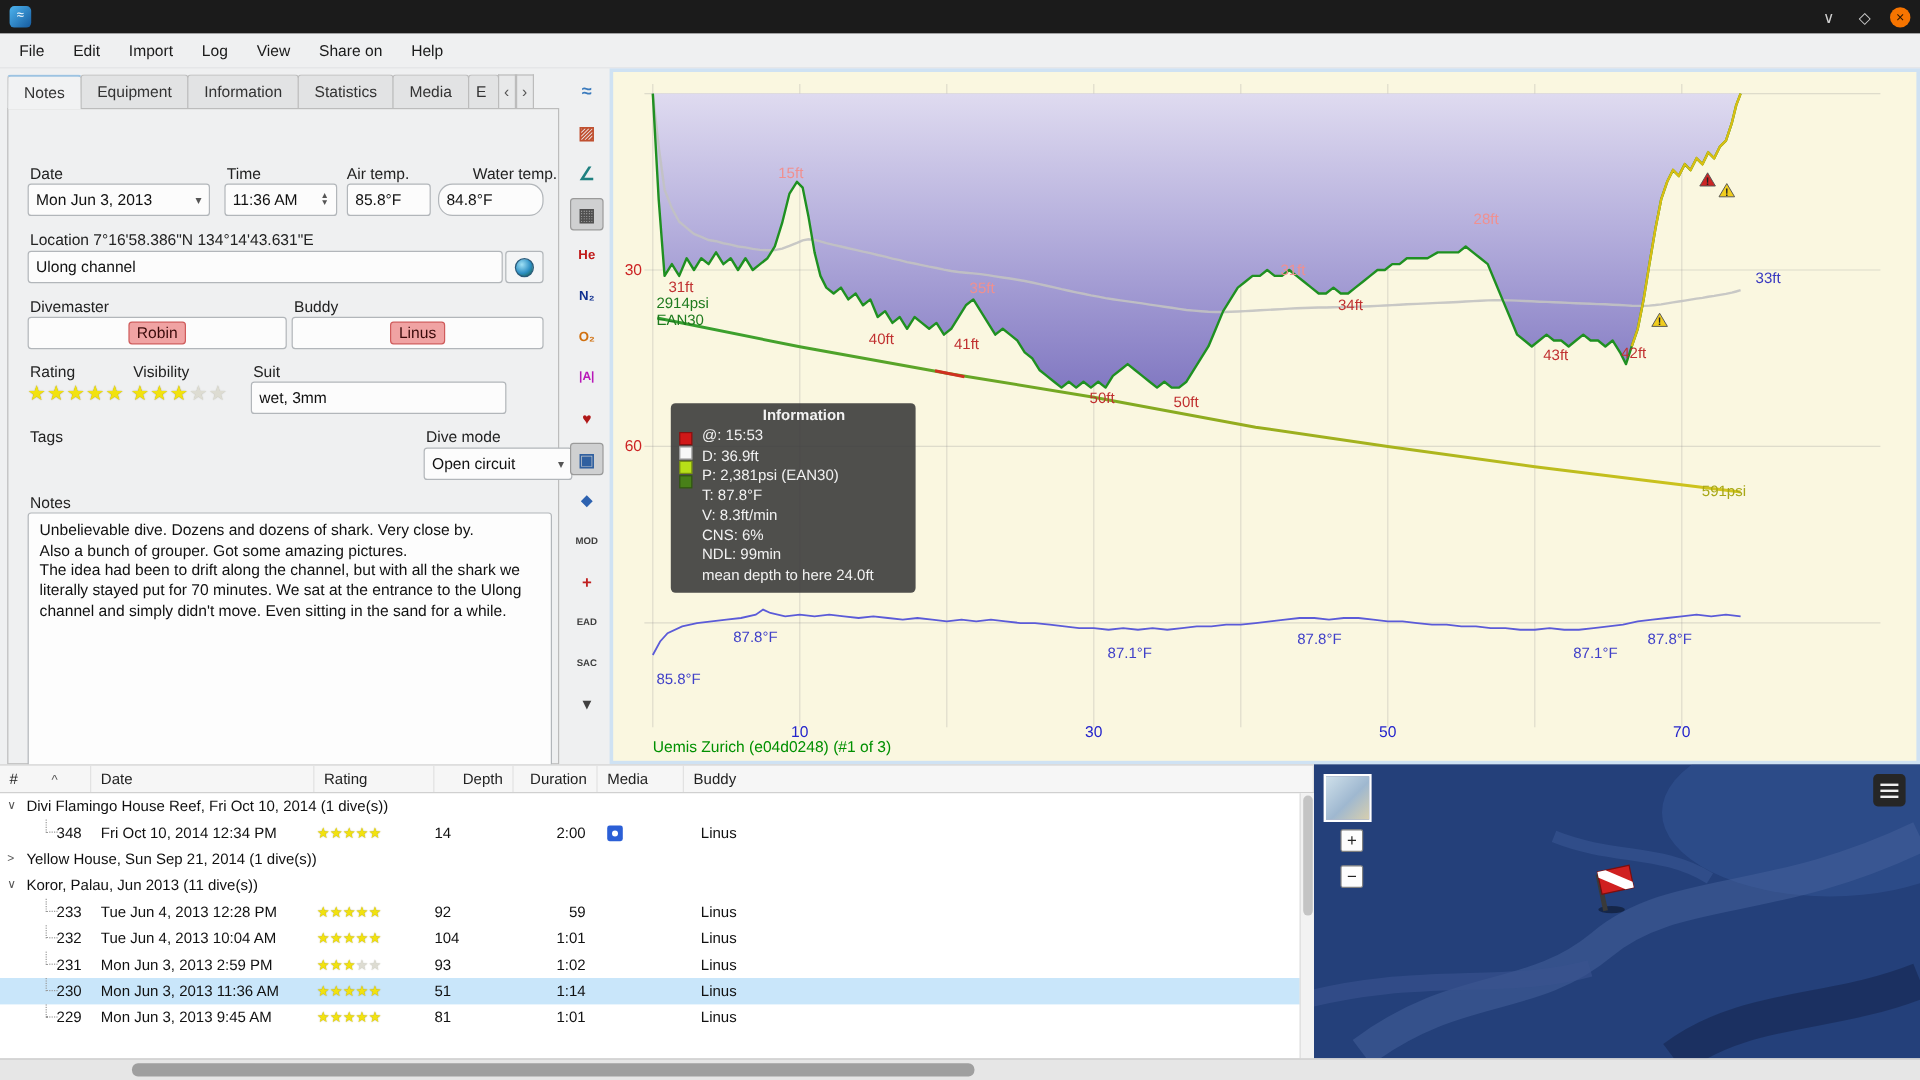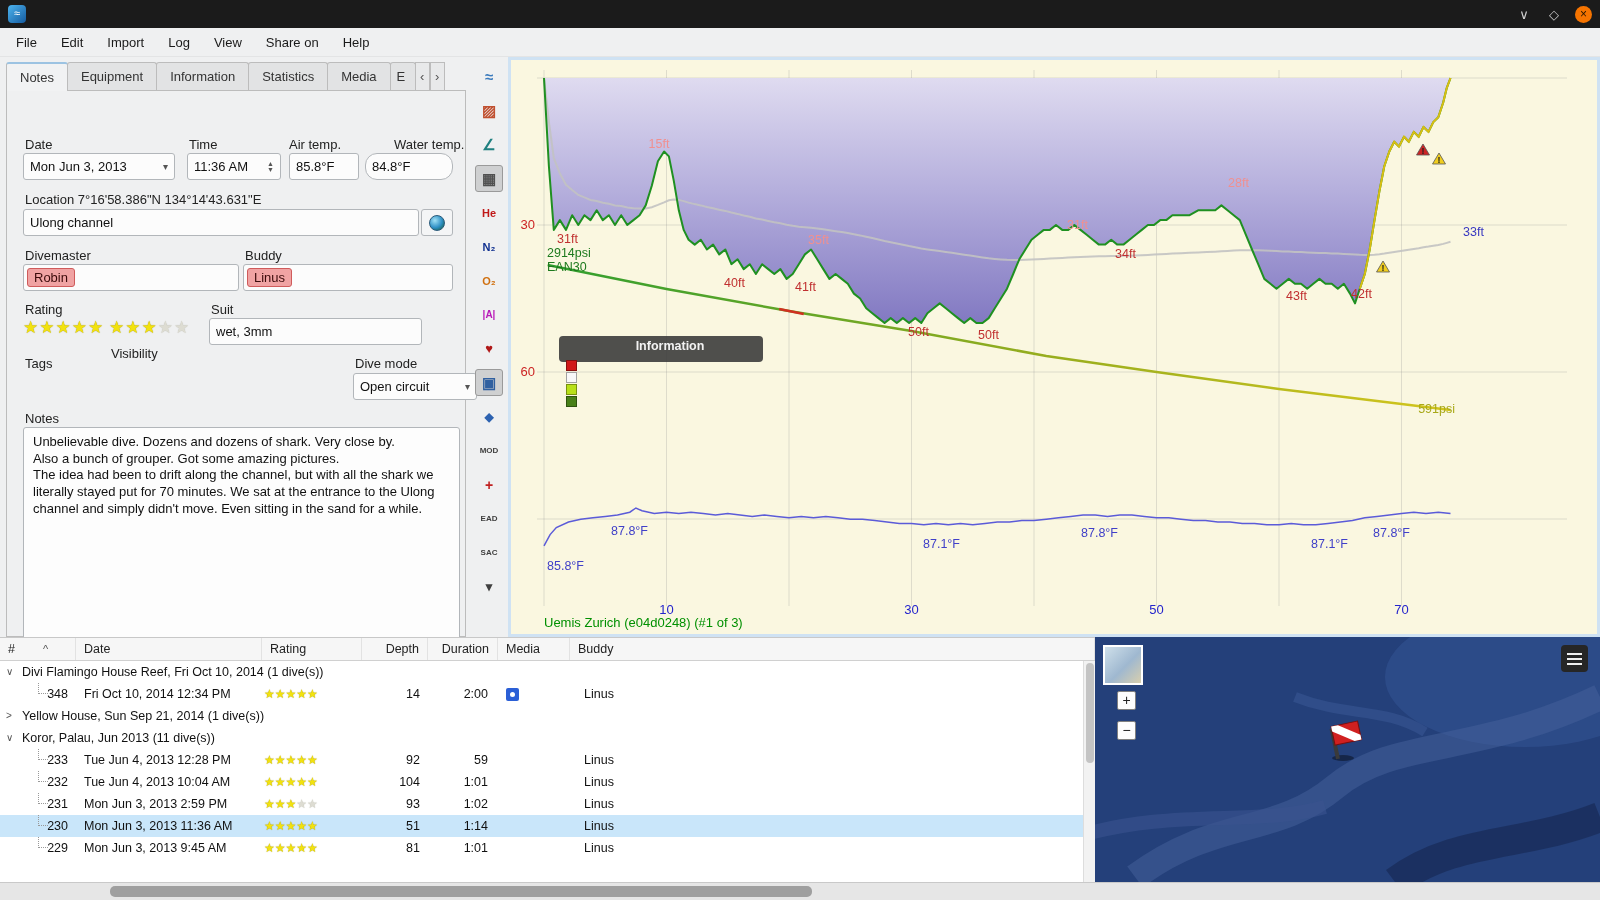--- a/index.html
+++ b/index.html
@@ -32,21 +32,21 @@
     border-bottom:none; background:#e8e9ea; }
   #pane-frame { position:absolute; left:6px; top:33px; width:460px; bottom:0; border:1px solid #bcbcbc; background:#eff0f1; }
   .flabel { position:absolute; font-size:13px; color:#222; white-space:nowrap; }
   .finput { position:absolute; border:1px solid #b2b6ba; border-radius:3px; background:#fcfcfc; font-size:13px;
     padding:0 6px; height:27px; font-family:inherit; color:#111; }
   input.finput { outline:none; }
   .combo { display:flex; align-items:center; justify-content:space-between; }
   .combo .arr { color:#555; font-size:10px; margin-left:4px; }
   .spin { display:flex; align-items:center; justify-content:space-between; }
   .spin .arrs { display:flex; flex-direction:column; font-size:7px; color:#555; line-height:6px; }
-  .tokenfield { display:flex; align-items:center; padding:0 3px; }
+  .tokenfield { display:flex; align-items:center; padding:0 3px;justify-content:center; }
   .token { background:#f0a3a3; border:1px solid #cf5b5b; border-radius:3px; padding:1px 6px; font-size:13px; color:#3a0a0a; }
   .stars { position:absolute; letter-spacing:1px; white-space:nowrap; }
   .star-f { color:#f2e20e; text-shadow:0 0 1px #8a7a00; }
   .star-e { color:#dddcd2; text-shadow:0 0 1px #b4b4aa; }
   #notes-box { position:absolute; left:16px; top:336px; width:437px; height:228px; background:#fdfdfd;
     border:1px solid #b2b6ba; border-radius:3px; padding:6px 9px; font-size:13px; line-height:1.28;
     white-space:pre-wrap; color:#111; overflow:hidden; }
   #globe-btn { position:absolute; left:414px; top:118px; width:32px; height:27px; border:1px solid #b2b6ba;
     border-radius:3px; background:#f4f5f6; display:flex; align-items:center; justify-content:center; }
   #globe-btn .globe { width:16px; height:16px; border-radius:50%;
@@ -76,21 +76,21 @@
   .w0{width:76px;} .w1{width:186px;} .w2{width:100px;} .w3{width:66px; text-align:right;}
   .w4{width:70px; text-align:right;} .w5{width:72px;} .w6{flex:1;}
   .dl-row { display:flex; height:22px; line-height:22px; position:relative; color:#111; white-space:nowrap; }
   .dl-row.selected { background:#c9e6fa; }
   .dl-row .chev { position:absolute; left:6px; top:0; color:#555; font-size:10px; }
   .trip-label { padding-left:22px; }
   .tree { position:absolute; left:38px; top:0; width:10px; height:11px; border-left:1px dotted #999; border-bottom:1px dotted #999; }
   .c-num { width:76px; display:flex; justify-content:flex-end; padding-right:8px; }
   .c-date { width:186px; padding-left:8px; }
   .c-rating { width:100px; padding-left:2px; font-size:12px; }
-  .c-depth { width:66px; text-align:right; padding-right:8px; }
+  .c-depth { width:66px; padding-right:8px; }
   .c-dur { width:70px; text-align:right; padding-right:10px; }
   .c-media { width:72px; display:flex; align-items:center; padding-left:8px; }
   .c-buddy { flex:1; padding-left:14px; }
   .media-ic { width:13px; height:13px; background:#2b5fd6; border-radius:2px; position:relative; }
   .media-ic::after { content:""; position:absolute; left:4px; top:4px; width:5px; height:5px; background:#fff; border-radius:50%; }
   #dl-vscroll { position:absolute; right:0; top:23px; width:12px; bottom:0; background:#f2f2f2; border-left:1px solid #ddd; }
   #dl-vthumb { position:absolute; left:2px; top:2px; width:8px; height:100px; background:#c4c4c4; border-radius:4px; }
   
   #map-panel { position:absolute; left:1095px; top:637px; width:505px; height:245px; background:#24407a; overflow:hidden; }
   #minimap { position:absolute; left:8px; top:8px; width:40px; height:40px; border:2px solid #fff;
@@ -168,21 +168,21 @@
     <div class="finput tokenfield" style="left:16px; top:173px; width:216px;">
       <span class="token">Robin</span>
     </div>
     <div class="flabel" style="left:238px; top:157px;">Buddy</div>
     <div class="finput tokenfield" style="left:236px; top:173px; width:210px;">
       <span class="token">Linus</span>
     </div>
 
     <div class="flabel" style="left:18px; top:211px;">Rating</div>
     <div class="stars" style="left:16px; top:226px; font-size:17px;" id="rating-stars"><span class="star-f" style="font-size: 17px;">★</span><span class="star-f" style="font-size: 17px;">★</span><span class="star-f" style="font-size: 17px;">★</span><span class="star-f" style="font-size: 17px;">★</span><span class="star-f" style="font-size: 17px;">★</span></div>
-    <div class="flabel" style="left:104px; top:211px;margin-top:44px;">Visibility</div>
+    <div class="flabel" style="left:104px; top:211px;">Visibility</div>
     <div class="stars" style="left:102px; top:226px; font-size:17px;" id="visibility-stars"><span class="star-f" style="font-size: 17px;">★</span><span class="star-f" style="font-size: 17px;">★</span><span class="star-f" style="font-size: 17px;">★</span><span class="star-e" style="font-size: 17px;">★</span><span class="star-e" style="font-size: 17px;">★</span></div>
     <div class="flabel" style="left:204px; top:211px;">Suit</div>
     <input class="finput" style="left: 202px; top: 227px; width: 213px;" value="wet, 3mm">
 
     <div class="flabel" style="left:18px; top:265px;">Tags</div>
     <div class="flabel" style="left:348px; top:265px;">Dive mode</div>
     <div class="finput combo" style="left:346px; top:282px; width:124px;">
       <span>Open circuit</span>
         <span class="arr">▾</span>
     </div>
@@ -284,20 +284,30 @@
         <text x="872" y="211" fill="#222" font-size="9" text-anchor="middle" font-weight="bold">!</text>
       </svg>
     <div id="info-box">
       <div class="info-title">Information</div>
       <div id="swatches">
           <div class="swatch" style="background: rgb(208, 24, 24);"></div>
           <div class="swatch" style="background: rgb(248, 248, 248);"></div>
           <div class="swatch" style="background: rgb(184, 224, 24);"></div>
           <div class="swatch" style="background: rgb(72, 128, 24);"></div>
         </div>
+      <div id="info-lines">
+          <div class="info-line">@: 15:53</div>
+          <div class="info-line">D: 36.9ft</div>
+          <div class="info-line">P: 2,381psi (EAN30)</div>
+          <div class="info-line">T: 87.8°F</div>
+          <div class="info-line">V: 8.3ft/min</div>
+          <div class="info-line">CNS: 6%</div>
+          <div class="info-line">NDL: 99min</div>
+          <div class="info-line">mean depth to here 24.0ft</div>
+        </div>
     </div>
   </div>
 </div>
 
 <div id="dive-list">
   <div id="dl-header">
       <div class="hc w0">#<span class="sort-arrow">^</span></div>
       <div class="hc w1">Date</div>
       <div class="hc w2">Rating</div>
       <div class="hc w3">Depth</div>

